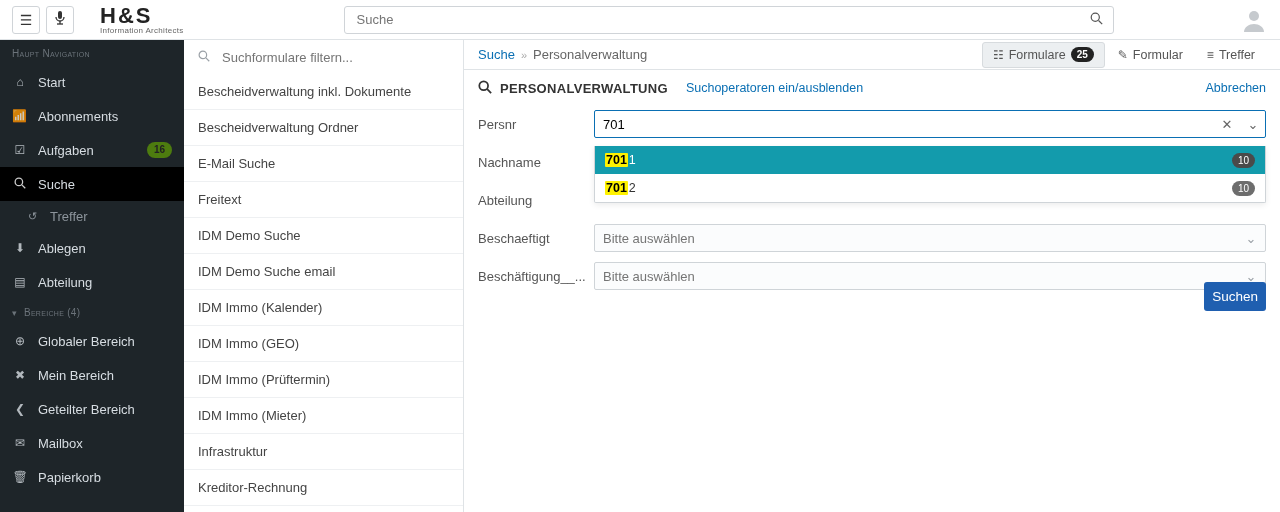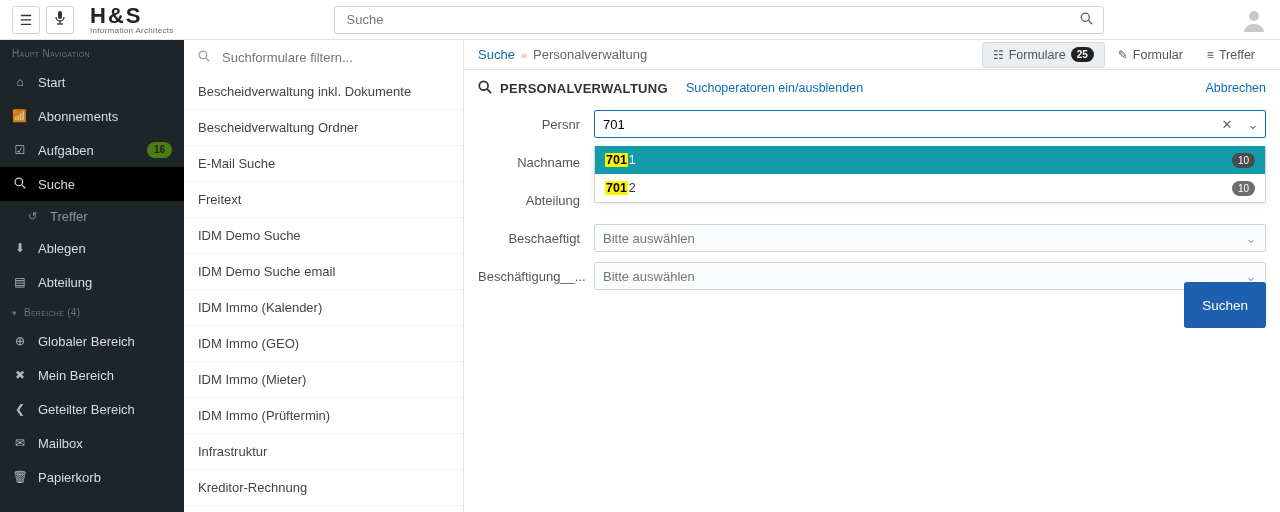--- a/index.html
+++ b/index.html
@@ -14,21 +14,21 @@
     --btn-blue:#1f5fb0;
     --badge-dark:#222;
   }
   *{box-sizing:border-box;}
   html,body{margin:0;padding:0;height:100%;font-family:"Helvetica Neue",Arial,sans-serif;font-size:13px;color:#333;background:#fff;}
   body{width:1280px;height:512px;overflow:hidden;}
 
   
   .topbar{height:40px;display:flex;align-items:center;padding:0 12px;border-bottom:1px solid var(--border);}
   .icon-btn{width:28px;height:28px;border:1px solid #d0d4d8;border-radius:3px;background:#fff;display:flex;align-items:center;justify-content:center;margin-right:6px;cursor:pointer;font-size:14px;color:#333;}
-  .logo{margin-left:10px;line-height:1;}
+  .logo{margin-left:20px;line-height:1;}
   .logo .big{font-weight:700;letter-spacing:2px;font-size:22px;color:#222;}
   .logo .sub{font-size:8px;color:#666;letter-spacing:0.3px;}
   .topsearch{flex:0 0 770px;margin-left:160px;height:28px;border:1px solid #d0d4d8;border-radius:3px;display:flex;align-items:center;padding:0 10px;color:#888;}
   .topsearch input{flex:1;border:none;outline:none;font-size:13px;color:#555;background:transparent;}
   .topsearch .sicon{color:#666;}
   .avatar{margin-left:auto;width:28px;height:28px;}
   .avatar svg{display:block;}
 
   
   .main{display:flex;height:calc(100% - 40px);}
@@ -72,39 +72,39 @@
 
   .page-head{height:36px;display:flex;align-items:center;padding:0 14px;gap:18px;}
   .page-head .ttl{display:flex;align-items:center;gap:8px;}
   .page-head .ttl .ico{font-size:14px;color:#444;}
   .page-head .ttl .txt{font-weight:700;letter-spacing:.3px;text-transform:uppercase;color:#333;}
   .page-head .ops{color:var(--link);cursor:pointer;font-size:12.5px;}
   .page-head .cancel{margin-left:auto;color:var(--link);cursor:pointer;font-size:12.5px;}
 
   .form-area{padding:4px 14px 14px;flex:1;position:relative;}
   .frow{display:flex;align-items:center;margin-bottom:10px;}
-  .frow .flabel{width:116px;text-align:right;padding-right:14px;color:#555;}
+  .frow .flabel{width:116px;text-align:left;padding-right:14px;color:#555;}
   .frow .fctrl{flex:1;position:relative;}
   .txtbox{width:100%;height:28px;border:1px solid var(--link);border-radius:2px;padding:0 56px 0 8px;font-size:13px;outline:none;}
   .txtbox.plain{border-color:#cfd4d8;padding-right:28px;color:#b91c1c;background:#fbfcfd;}
   .field-icons{position:absolute;right:0;top:0;height:28px;display:flex;align-items:center;}
   .field-icons .fi{width:26px;text-align:center;color:#666;cursor:pointer;font-size:13px;}
   .chev-only{position:absolute;right:4px;top:0;height:28px;width:22px;display:flex;align-items:center;justify-content:center;color:#9aa0a6;}
 
   
   .dd{position:absolute;left:130px;right:14px;top:40px;border:1px solid #cfd4d8;border-top:none;border-radius:0 0 2px 2px;background:#fff;box-shadow:0 2px 6px rgba(0,0,0,.08);z-index:5;}
   .dd-row{display:flex;align-items:center;height:28px;padding:0 10px;cursor:pointer;font-size:12.5px;}
   .dd-row.sel{background:var(--accent-teal);color:#fff;}
   .dd-row .hl{background:#fff200;color:#000;font-weight:700;border-radius:1px;padding:0 1px;}
   .dd-row.sel .hl{background:#fff200;color:#000;}
   .dd-row .rest{margin-left:1px;}
   .dd-row .cnt{margin-left:auto;background:#6d6d6d;color:#fff;border-radius:9px;padding:0 6px;font-size:10px;line-height:15px;height:15px;min-width:18px;text-align:center;}
   .dd-row.sel .cnt{background:#4a4a4a;}
 
-  .search-btn{position:absolute;right:14px;top:176px;height:46px;padding:0 18px;background:var(--btn-blue);color:#fff;border:none;border-radius:3px;cursor:pointer;font-size:13.5px;}
+  .search-btn{position:absolute;right:14px;top:176px;height:29px;padding:0 8px;background:var(--btn-blue);color:#fff;border:none;border-radius:3px;cursor:pointer;font-size:13.5px;}
 
   
 </style>
 </head>
 <body>
 
 <div class="topbar">
   <div class="icon-btn">
       <span>☰</span>
     </div>
@@ -218,22 +218,22 @@
     </div>
     <div class="list">
       <div class="form-row">Bescheidverwaltung inkl. Dokumente</div>
       <div class="form-row">Bescheidverwaltung Ordner</div>
       <div class="form-row">E-Mail Suche</div>
       <div class="form-row">Freitext</div>
       <div class="form-row">IDM Demo Suche</div>
       <div class="form-row">IDM Demo Suche email</div>
       <div class="form-row">IDM Immo (Kalender)</div>
       <div class="form-row">IDM Immo (GEO)</div>
+      <div class="form-row">IDM Immo (Prüftermin)</div>
       <div class="form-row">IDM Immo (Mieter)</div>
-      <div class="form-row">IDM Immo (Prüftermin)</div>
       <div class="form-row">Infrastruktur</div>
       <div class="form-row">Kreditor-Rechnung</div>
       <div class="form-row">Kundenakte</div>
     </div>
   </div>
 
   <div class="right">
     <div class="crumb-row">
       <div class="crumbs">
         <a href="#">Suche</a>

